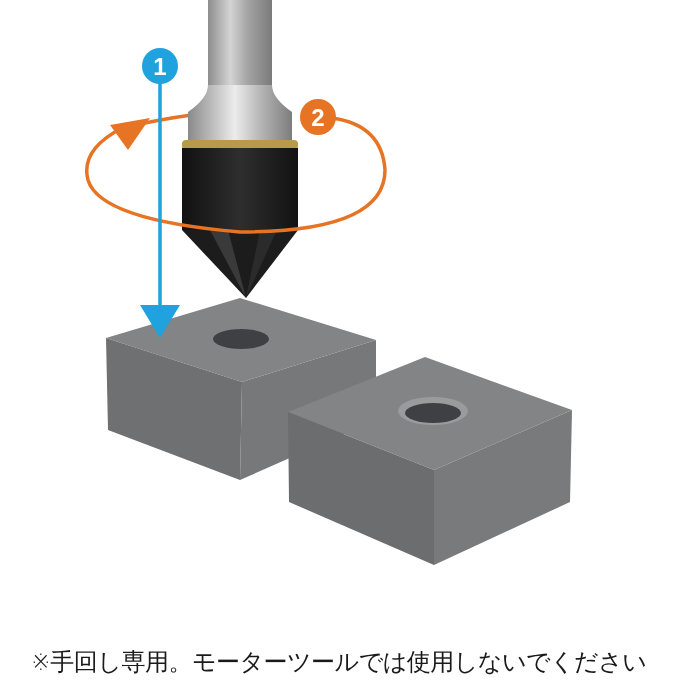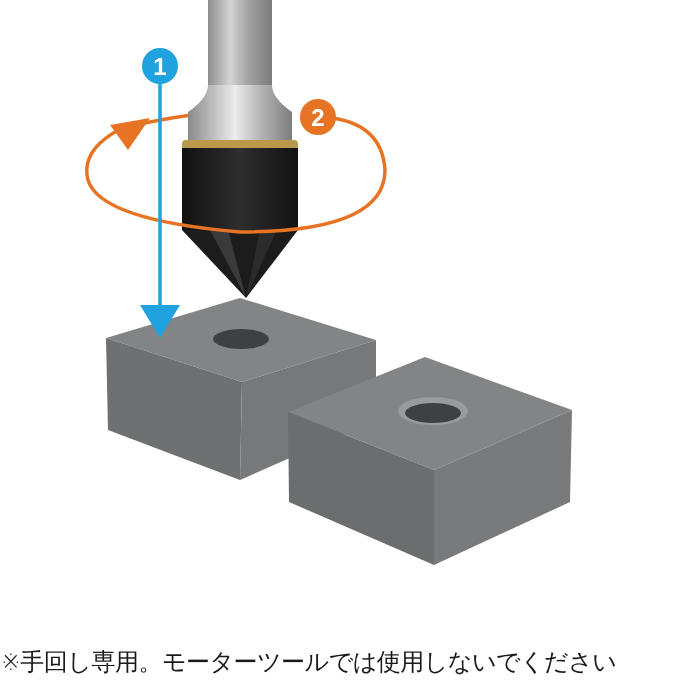--- a/index.html
+++ b/index.html
@@ -1,21 +1,21 @@
 <!DOCTYPE html>
 <html><head>
   <meta charset="utf-8">
   <style>
     html, body { margin: 0; padding: 0; background: #ffffff; }
     body { width: 700px; height: 700px; position: relative; overflow: hidden;
            font-family: "DejaVu Sans", sans-serif; }
     #scene { position: absolute; left: 0; top: 0; width: 700px; height: 700px; }
     .caption { position: absolute; left: 0; top: 646px; width: 617px; text-align: center;
                font-size: 24px; color: #1a1a1a; letter-spacing: -0.5px;
-               font-family: "DejaVu Sans", sans-serif; font-weight: 300; }
+               font-family: "DejaVu Sans", sans-serif; font-weight: 300; padding-left: 30px; }
   </style>
 </head>
 <body>
 
 <svg id="scene" viewBox="0 0 700 700" xmlns="http://www.w3.org/2000/svg">
   <defs>
     <linearGradient id="shank" x1="0" x2="1" y1="0" y2="0">
       <stop offset="0" stop-color="#8d8d8d"></stop>
       <stop offset="0.35" stop-color="#d4d4d4"></stop>
       <stop offset="0.6" stop-color="#a7a7a7"></stop>

